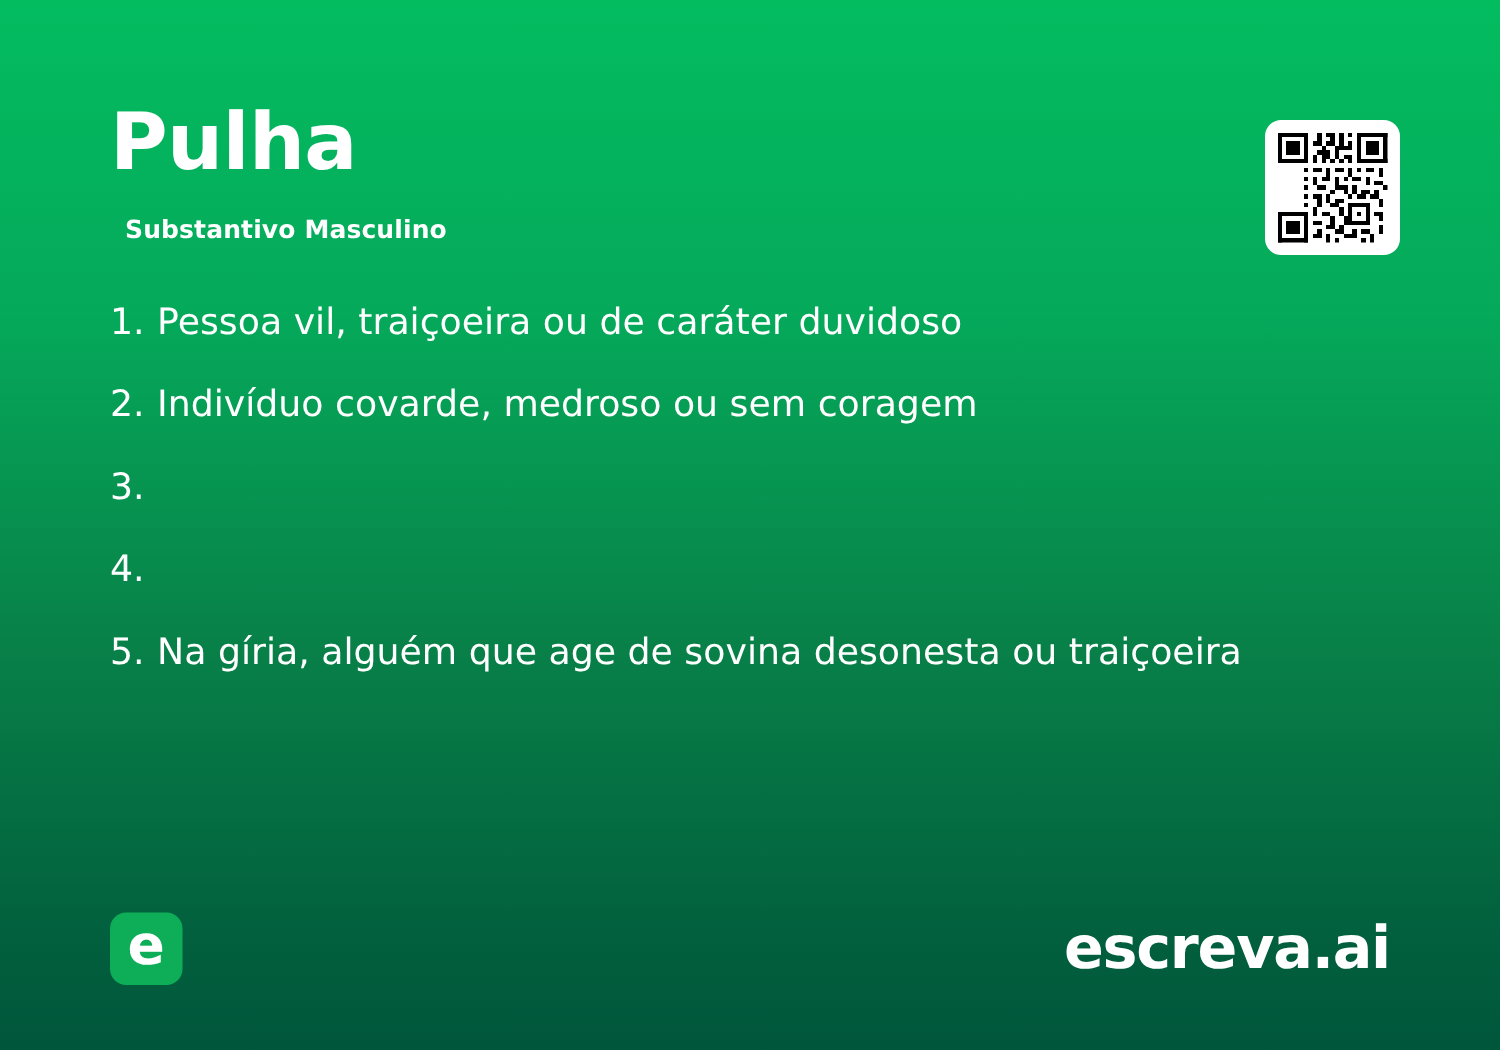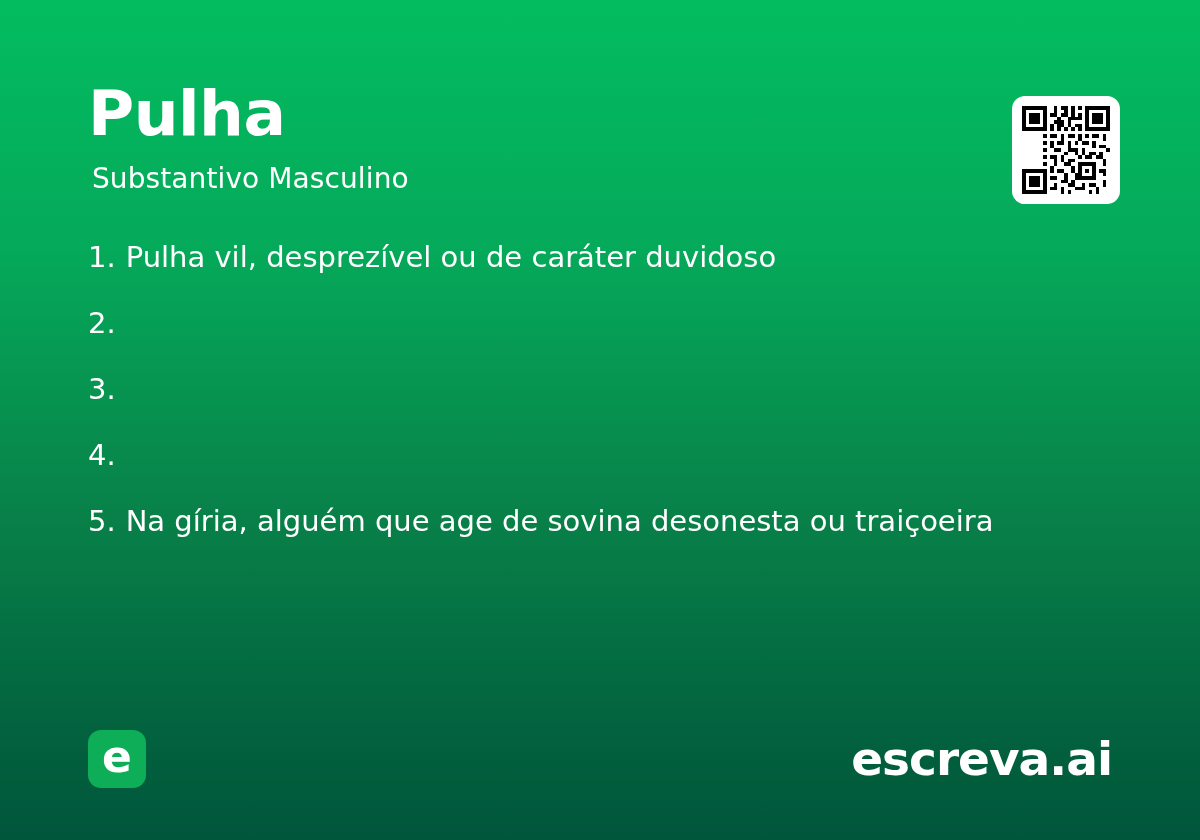--- a/index.html
+++ b/index.html
@@ -32,26 +32,26 @@
     margin: 0;
     color: #ffffff;
     font-size: 63px;
     line-height: 1.0;
     font-weight: 700;
     letter-spacing: -0.5px;
     font-family: "DejaVu Sans", "Liberation Sans", sans-serif;
   }
 
   .word-class {
-    margin: 4px;
+    margin: 12px;
     padding-top: 16px;
     color: #ffffff;
-    font-size: 28px;
+    font-size: 20px;
     line-height: 1.0;
-    font-weight: 400;
+    font-weight: 700;
     letter-spacing: 0.1px;
   }
 
   
   .qr-wrap {
     position: absolute;
     right: 80px;
     top: 96px;
     width: 108px;
     height: 108px;
@@ -248,24 +248,25 @@
           <rect x="15" y="19" width="1" height="2"></rect>
         <rect x="8" y="23" width="1" height="1"></rect>
           <rect x="24" y="12" width="1" height="1"></rect>
       </g>
     </svg>
   </div>
 
   <ul class="definitions">
     <li class="definition-item">
       <span class="definition-index">1.</span>
-      <span class="definition-text">Pulha vil, desprezível ou de caráter duvidoso</span>
+      <span class="definition-text">Pessoa vil, traiçoeira ou de caráter duvidoso</span>
     </li>
     <li class="definition-item">
       <span class="definition-index">2.</span>
+      <span class="definition-text">Indivíduo covarde, medroso ou sem coragem</span>
     </li>
     <li class="definition-item">
       <span class="definition-index">3.</span>
     </li>
     <li class="definition-item">
       <span class="definition-index">4.</span>
     </li>
     <li class="definition-item">
       <span class="definition-index">5.</span>
       <span class="definition-text">Na gíria, alguém que age de sovina desonesta ou traiçoeira</span>

